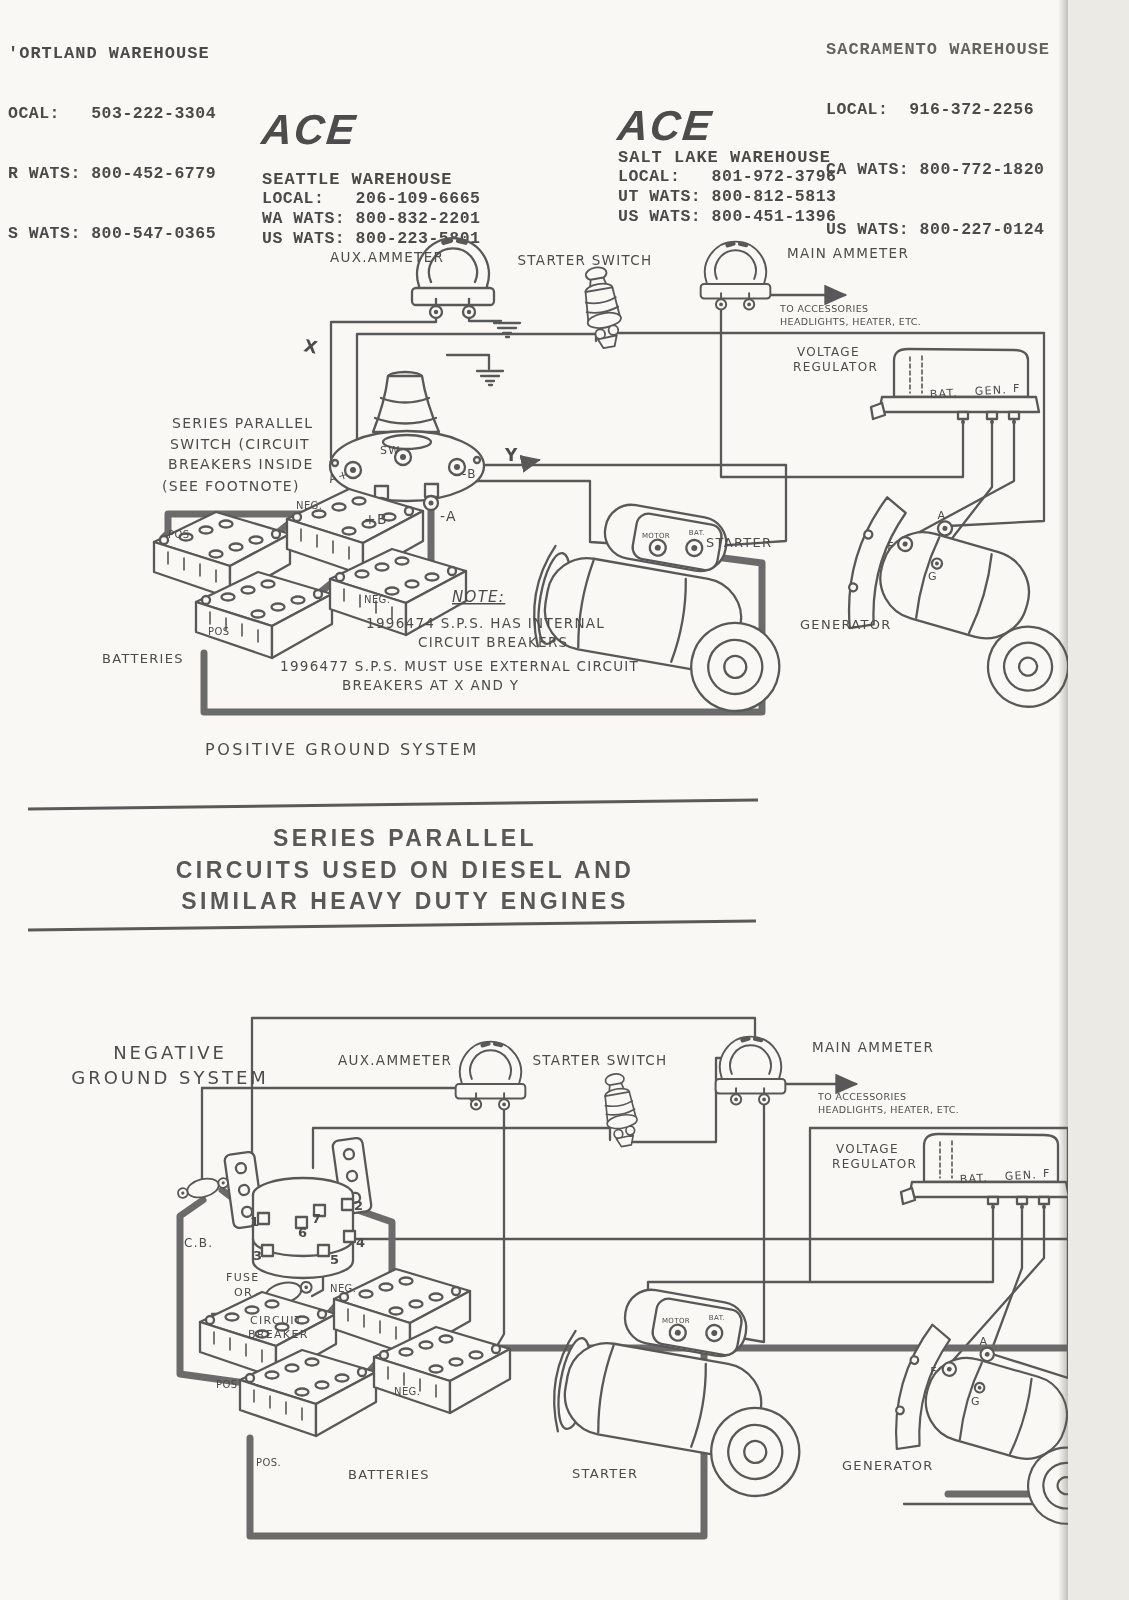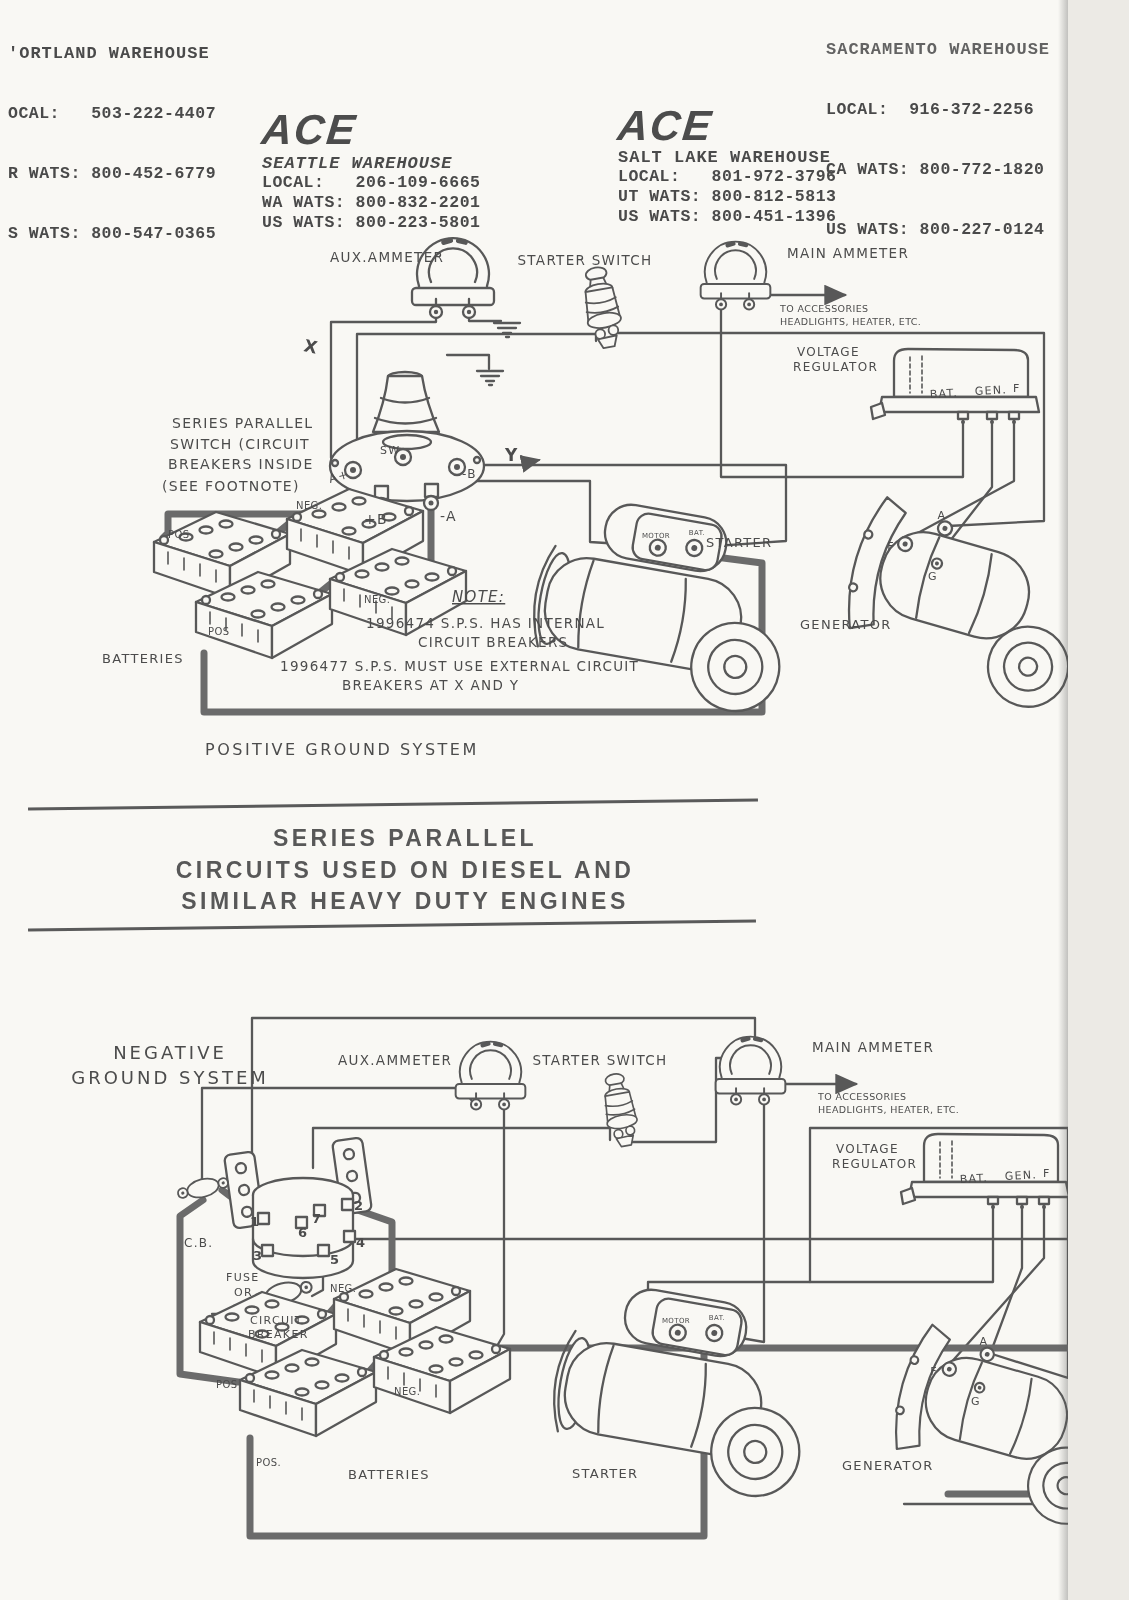--- a/index.html
+++ b/index.html
@@ -26,36 +26,36 @@
   .thick{fill:none;stroke:#6b6b6b;stroke-width:7;stroke-linecap:round;stroke-linejoin:round;}
   .dk{fill:#585858;stroke:none;}
 </style>
 </head>
 <body>
 
 <div class="page">
 
   <div class="abs tw" style="left:8px;top:4px;">
     <div class="tw-title">'ORTLAND WAREHOUSE</div>
-    <div>OCAL:   503-222-4407</div>
+    <div>OCAL:   503-222-3304</div>
     <div>R WATS: 800-452-6779</div>
     <div>S WATS: 800-547-0365</div>
   </div>
 
 
   <div class="abs tw" style="left:826px;top:0;">
     <div class="tw-title" style="opacity:.85">SACRAMENTO WAREHOUSE</div>
     <div>LOCAL:  916-372-2256</div>
     <div>CA WATS: 800-772-1820</div>
     <div>US WATS: 800-227-0124</div>
   </div>
 
   <div class="abs" style="left:262px;top:110px;">
     <div class="ace">ACE</div>
-    <div class="tw-title" style="margin-top:4px;font-style:italic;">SEATTLE WAREHOUSE</div>
+    <div class="tw-title" style="margin-top:20px;">SEATTLE WAREHOUSE</div>
     <div class="tw">LOCAL:   206-109-6665</div>
     <div class="tw">WA WATS: 800-832-2201</div>
     <div class="tw">US WATS: 800-223-5801</div>
   </div>
 
   <div class="abs" style="left:618px;top:106px;">
     <div class="ace">ACE</div>
     <div class="tw-title" style="margin-top:2px;">SALT LAKE WAREHOUSE</div>
     <div class="tw">LOCAL:   801-972-3796</div>
     <div class="tw">UT WATS: 800-812-5813</div>

